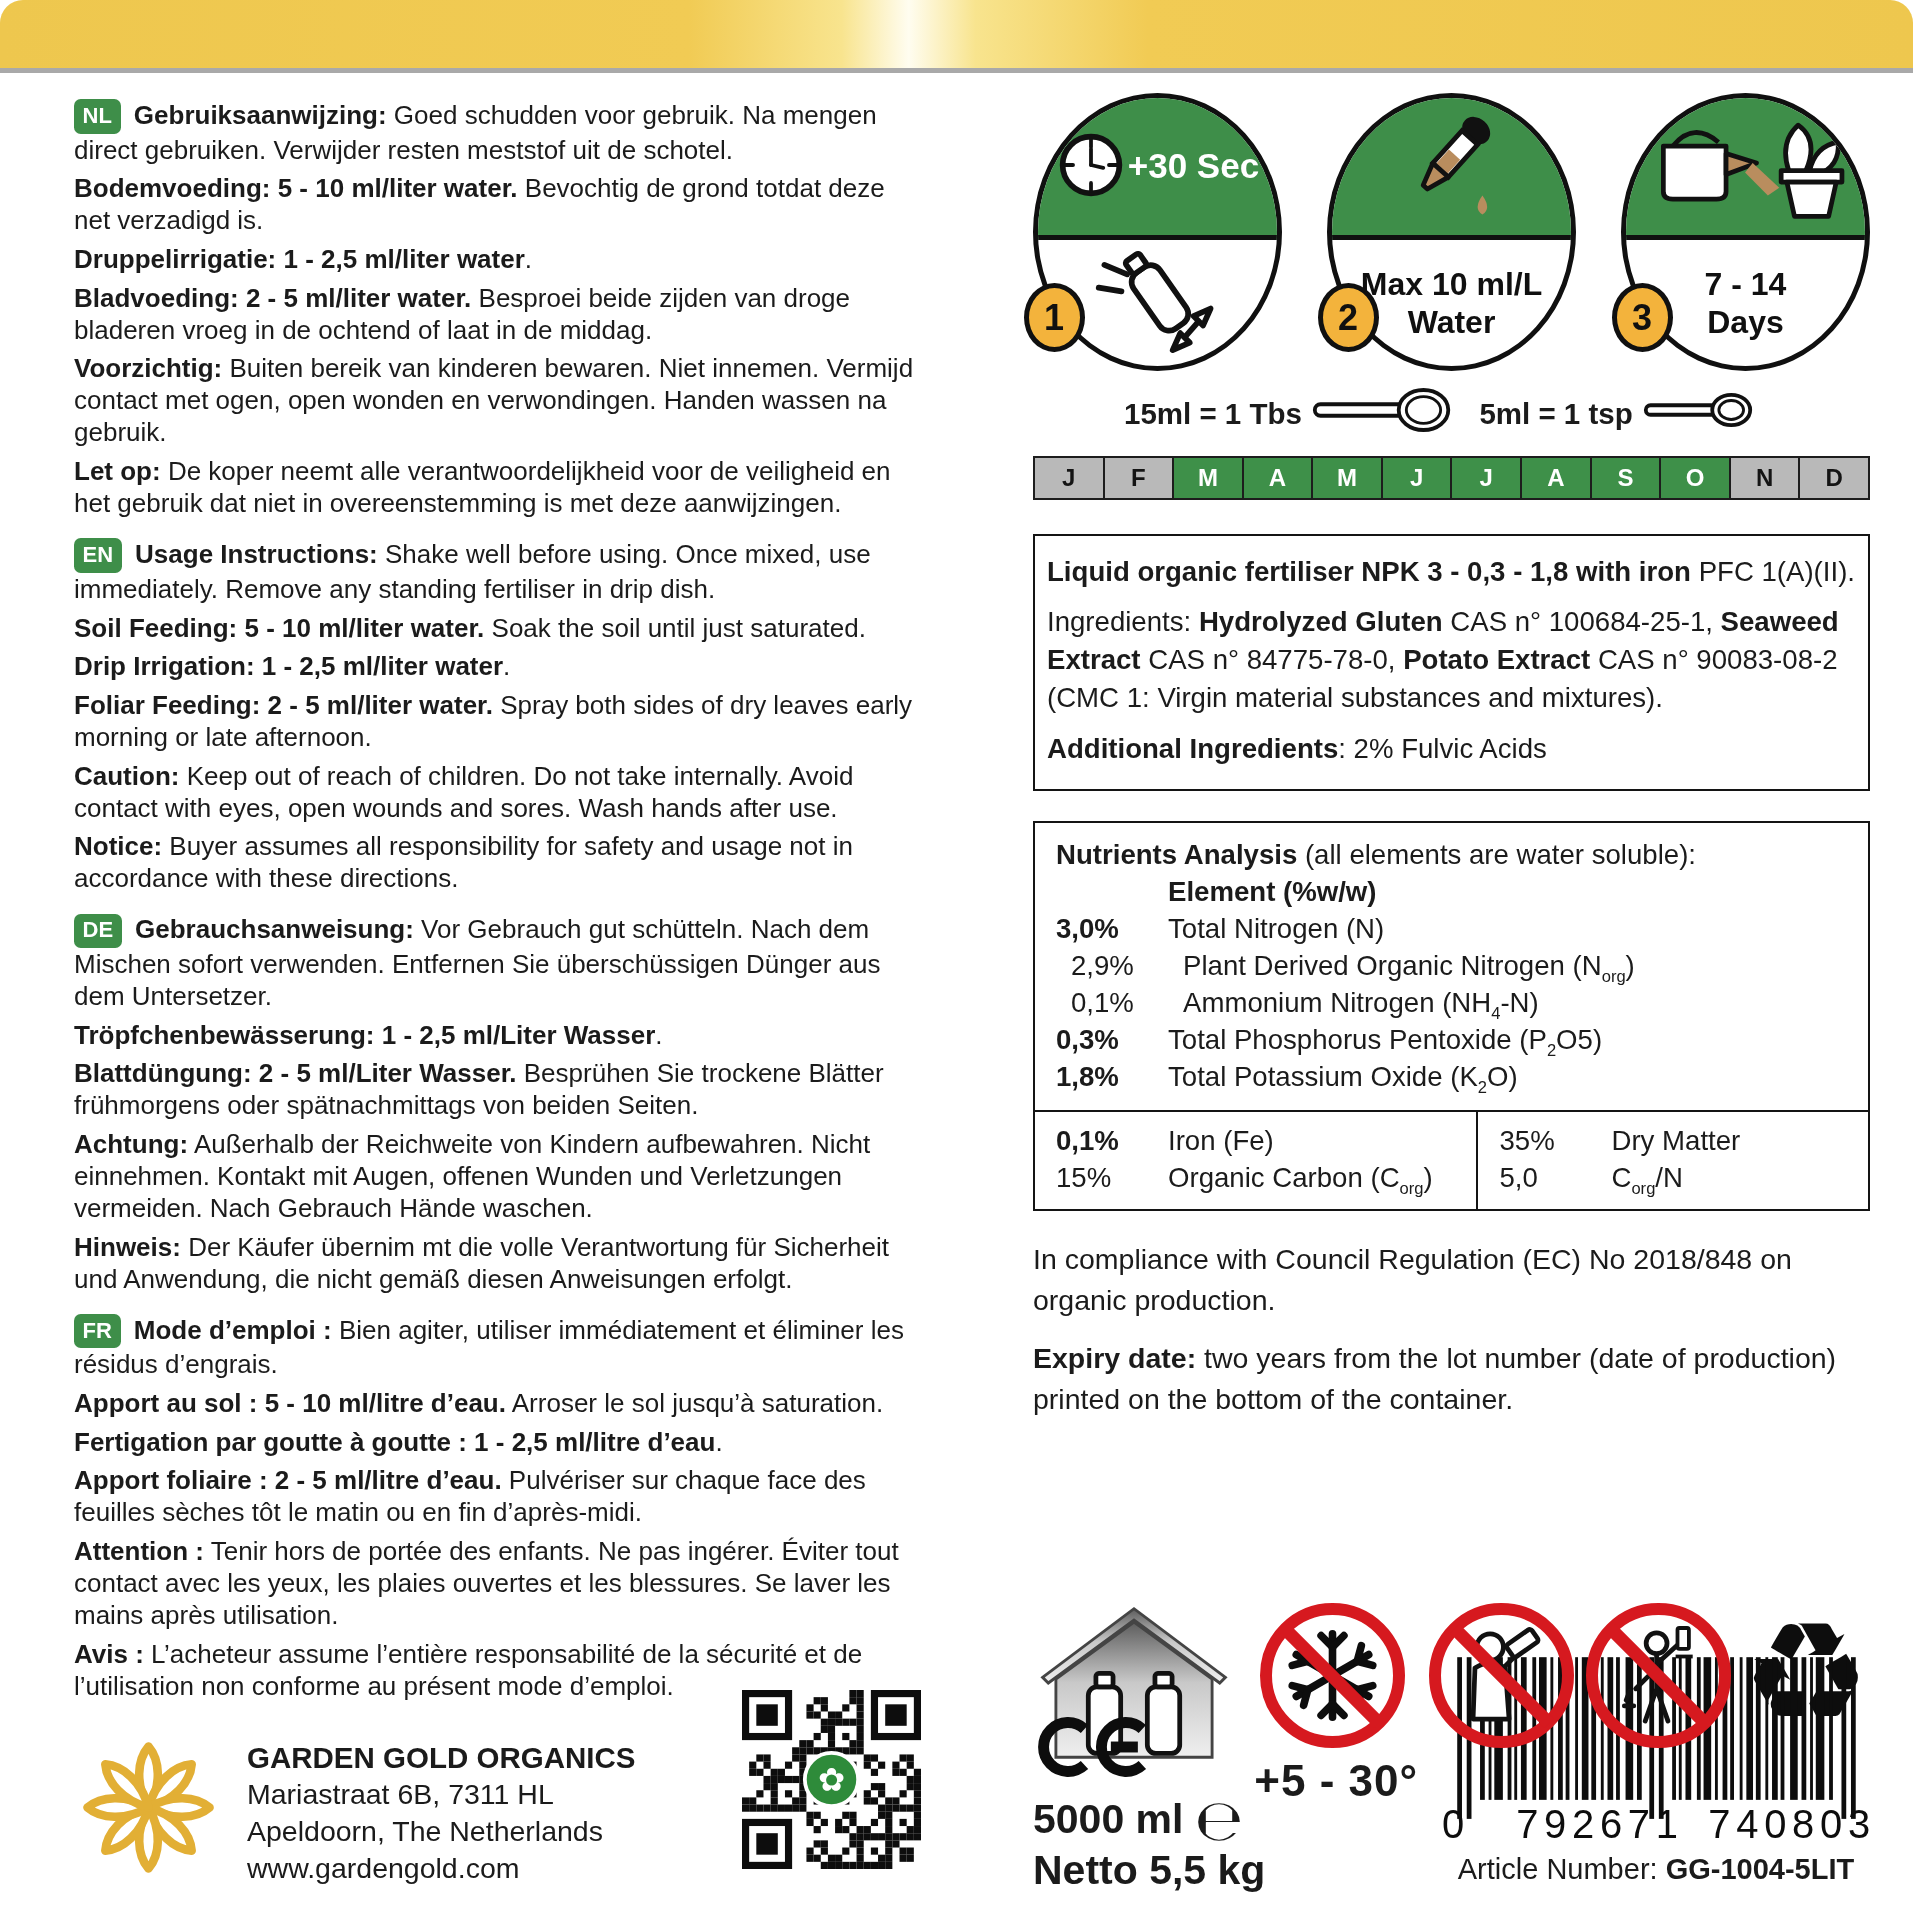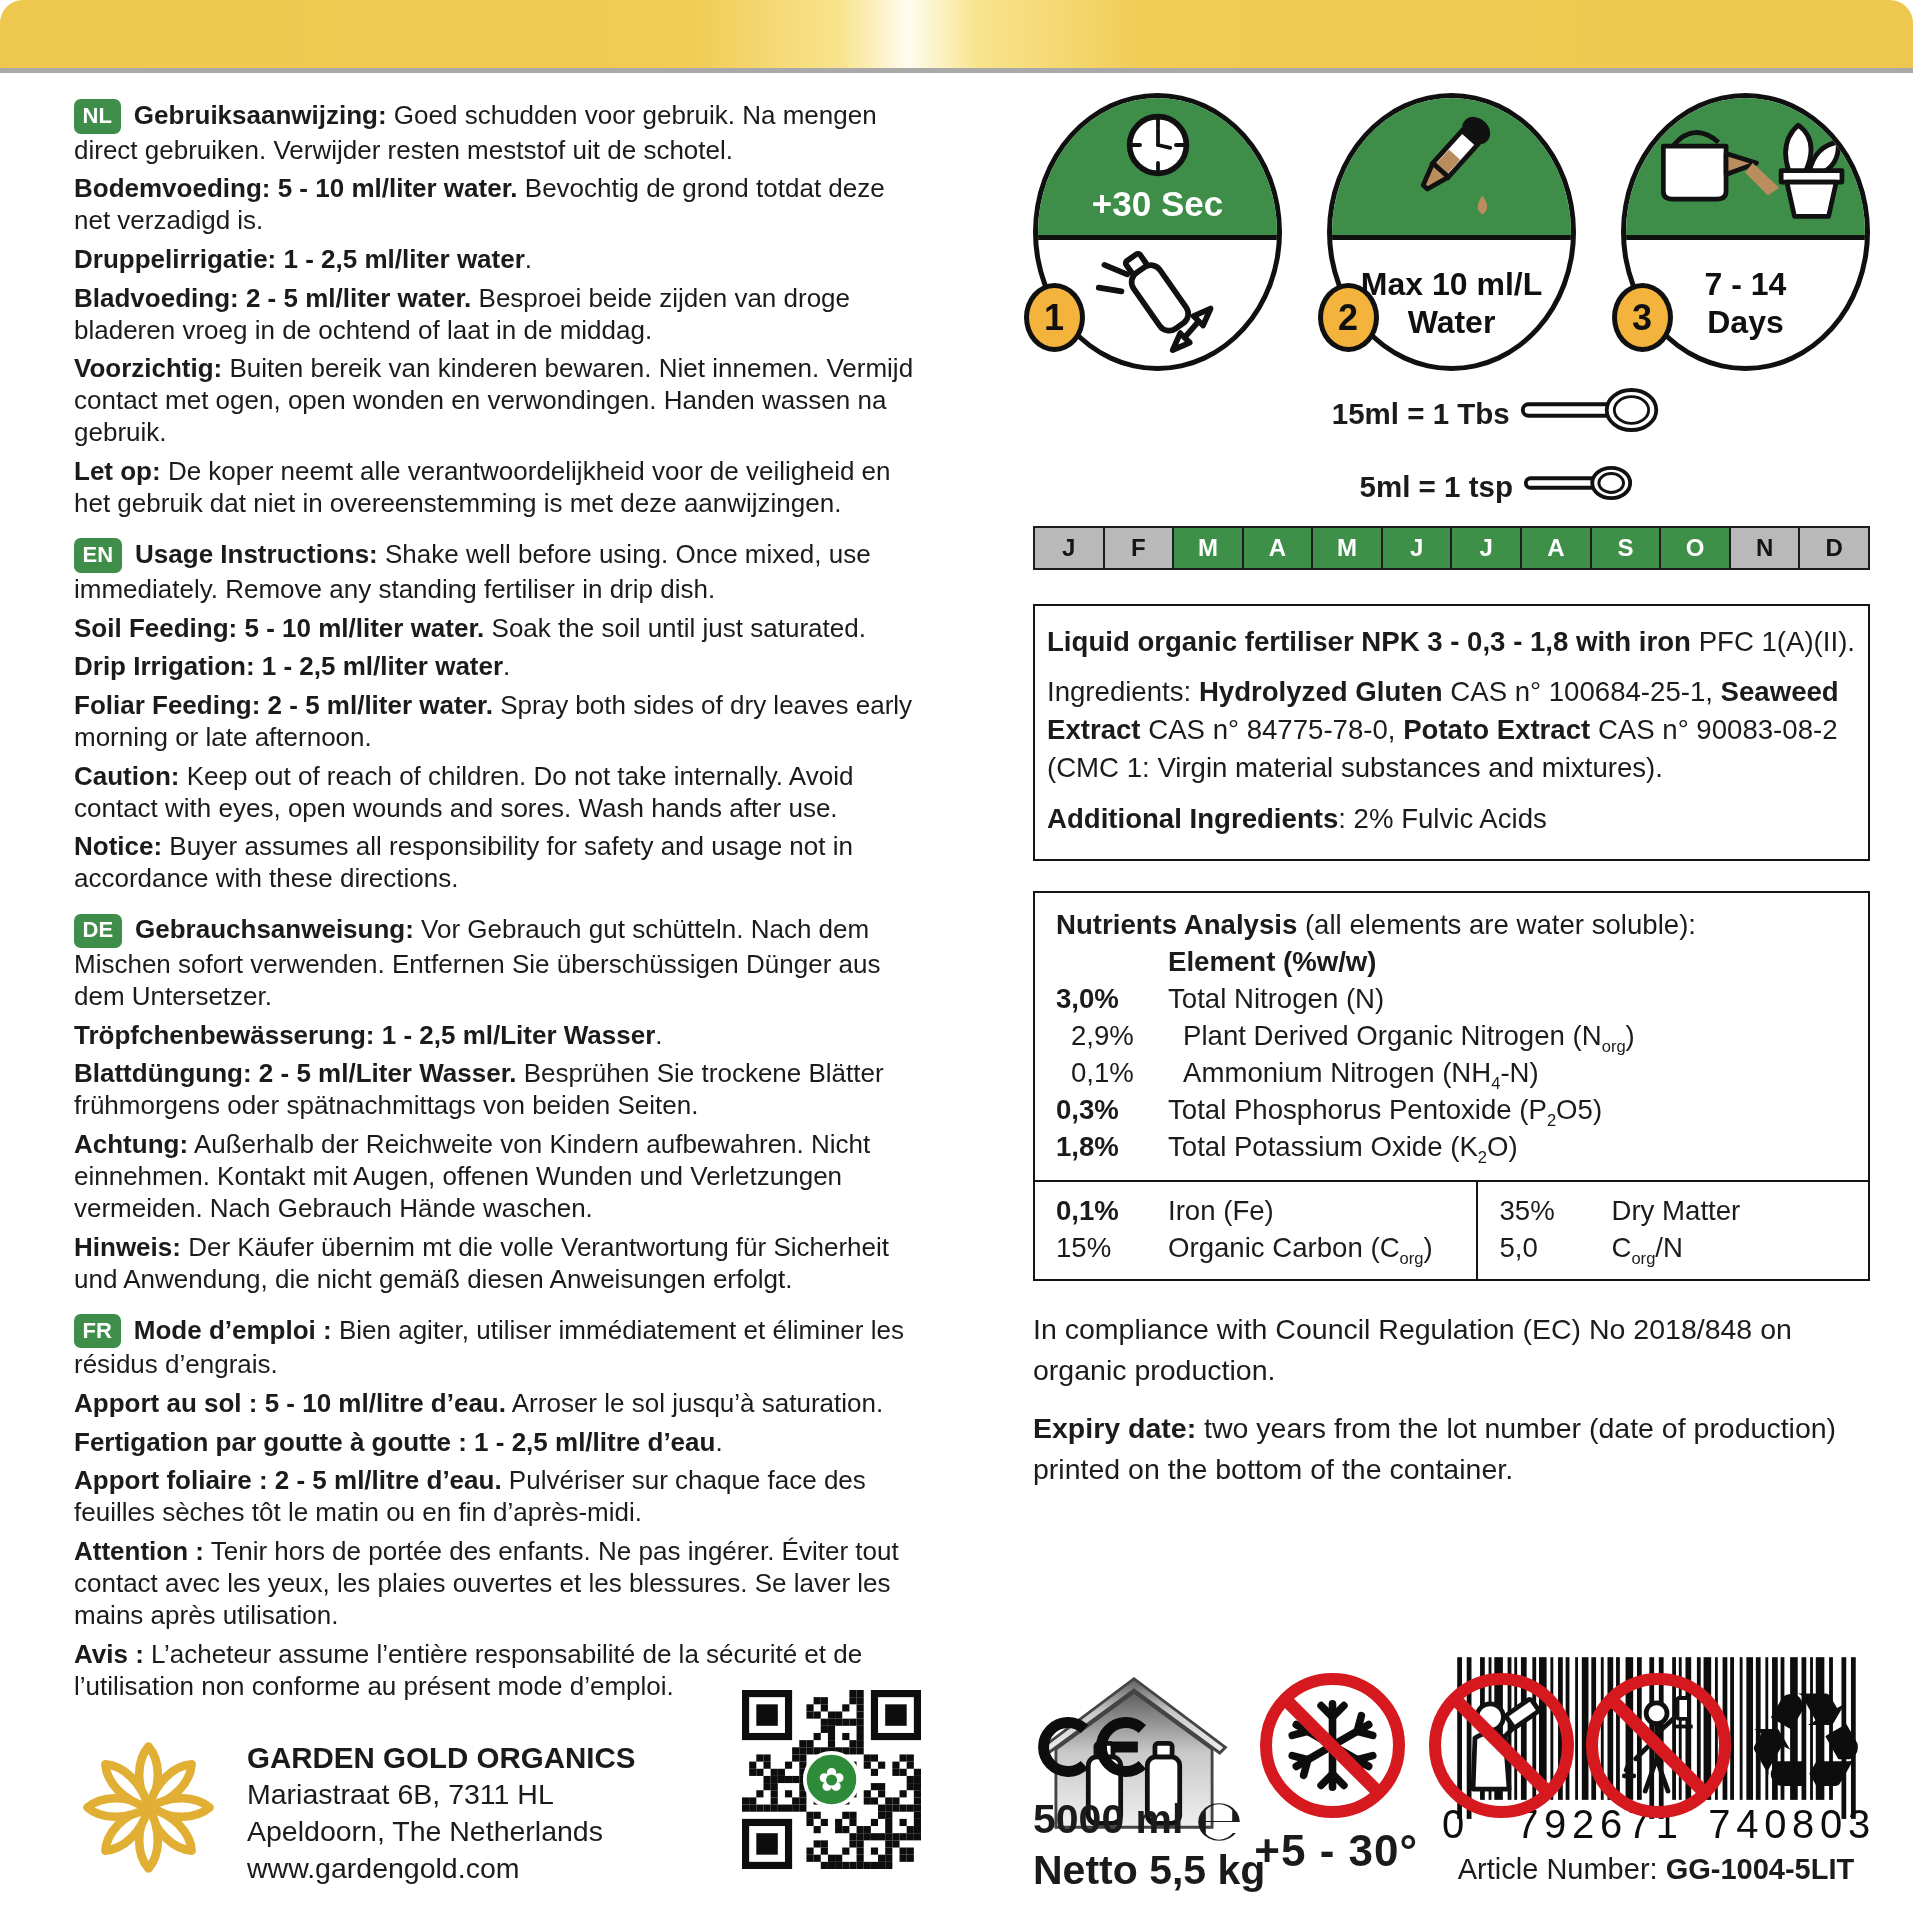--- a/index.html
+++ b/index.html
@@ -15,28 +15,28 @@
   .para{margin:0 0 6.7px 0;}
   .para b{font-weight:700;}
   .lang-badge{display:inline-block;background:#3E8E49;color:#fff;font-weight:700;font-size:22px;
     line-height:22px;padding:5.7px 8.6px 6.7px;border-radius:6.7px;margin-right:13.3px;vertical-align:1px;}
   
   .col-right{position:absolute;left:1033px;top:93px;width:837px;}
   .steps{display:flex;justify-content:space-between;}
   .step{position:relative;width:249px;height:278px;}
   .oval{position:absolute;inset:0;border:5.7px solid #101010;border-radius:50%;overflow:hidden;background:#fff;}
   .oval-top{position:absolute;top:0;left:0;right:0;height:51%;background:#3E8E49;border-bottom:5.7px solid #101010;
-    display:flex;flex-direction:column;align-items:center;justify-content:center;gap:1.9px;}
+    display:flex;flex-direction:row;align-items:center;justify-content:center;gap:1.9px;}
   .oval-bottom{position:absolute;left:0;right:0;top:53%;bottom:0;display:flex;flex-direction:column;
     align-items:center;justify-content:center;font-weight:700;font-size:32px;line-height:38px;text-align:center;color:#101010;}
   .step-label{font-weight:700;font-size:35px;color:#fff;line-height:38px;}
   .step-num{position:absolute;left:-9.5px;bottom:19px;width:51px;height:59px;background:#F3B33C;
     border:5.7px solid #101010;border-radius:50%;display:flex;align-items:center;justify-content:center;
     font-weight:700;font-size:36px;color:#101010;z-index:3;}
-  .measures{display:flex;align-items:center;margin:17px 0 0 91px;gap:25px;font-weight:700;font-size:29.5px;flex-direction:column;}
+  .measures{display:flex;align-items:center;margin:17px 0 0 91px;gap:25px;font-weight:700;font-size:29.5px;}
   .measure{display:flex;align-items:center;gap:9.5px;}
   .months{display:flex;margin-top:17px;border:2.9px solid #1d1d1d;height:40px;}
   .mcell{flex:1;display:flex;align-items:center;justify-content:center;background:#b9b9b9;
     font-weight:700;font-size:24px;color:#141414;border-right:2.9px solid #1d1d1d;}
   .mcell:last-child{border-right:none;}
   .mcell.on{background:#3E9049;color:#fff;}
   .ing-box{margin-top:34px;border:2.9px solid #141414;padding:17px 12px 21px;font-size:27.6px;line-height:38px;}
   .ing-box p{margin:12.4px 0 0;}
   .ing-box p:first-child{margin-top:0;}
   .nut-box{margin-top:30px;border:2.9px solid #141414;font-size:27.6px;line-height:37px;}

